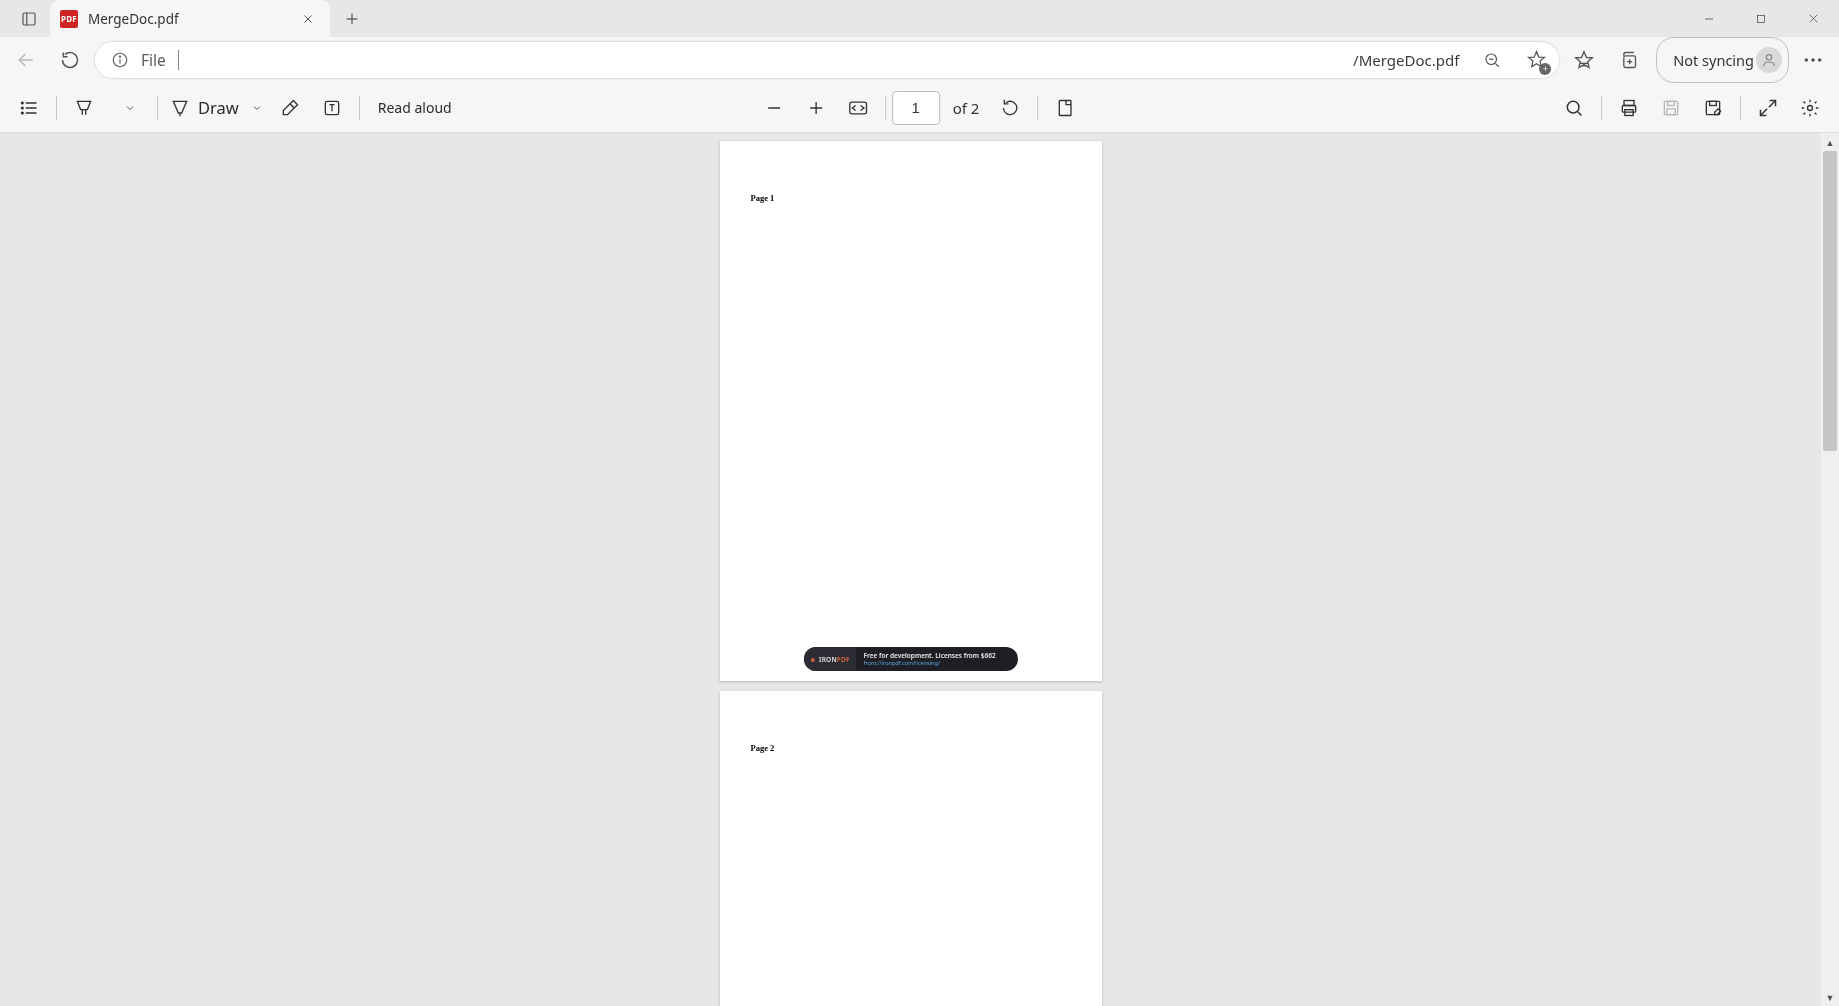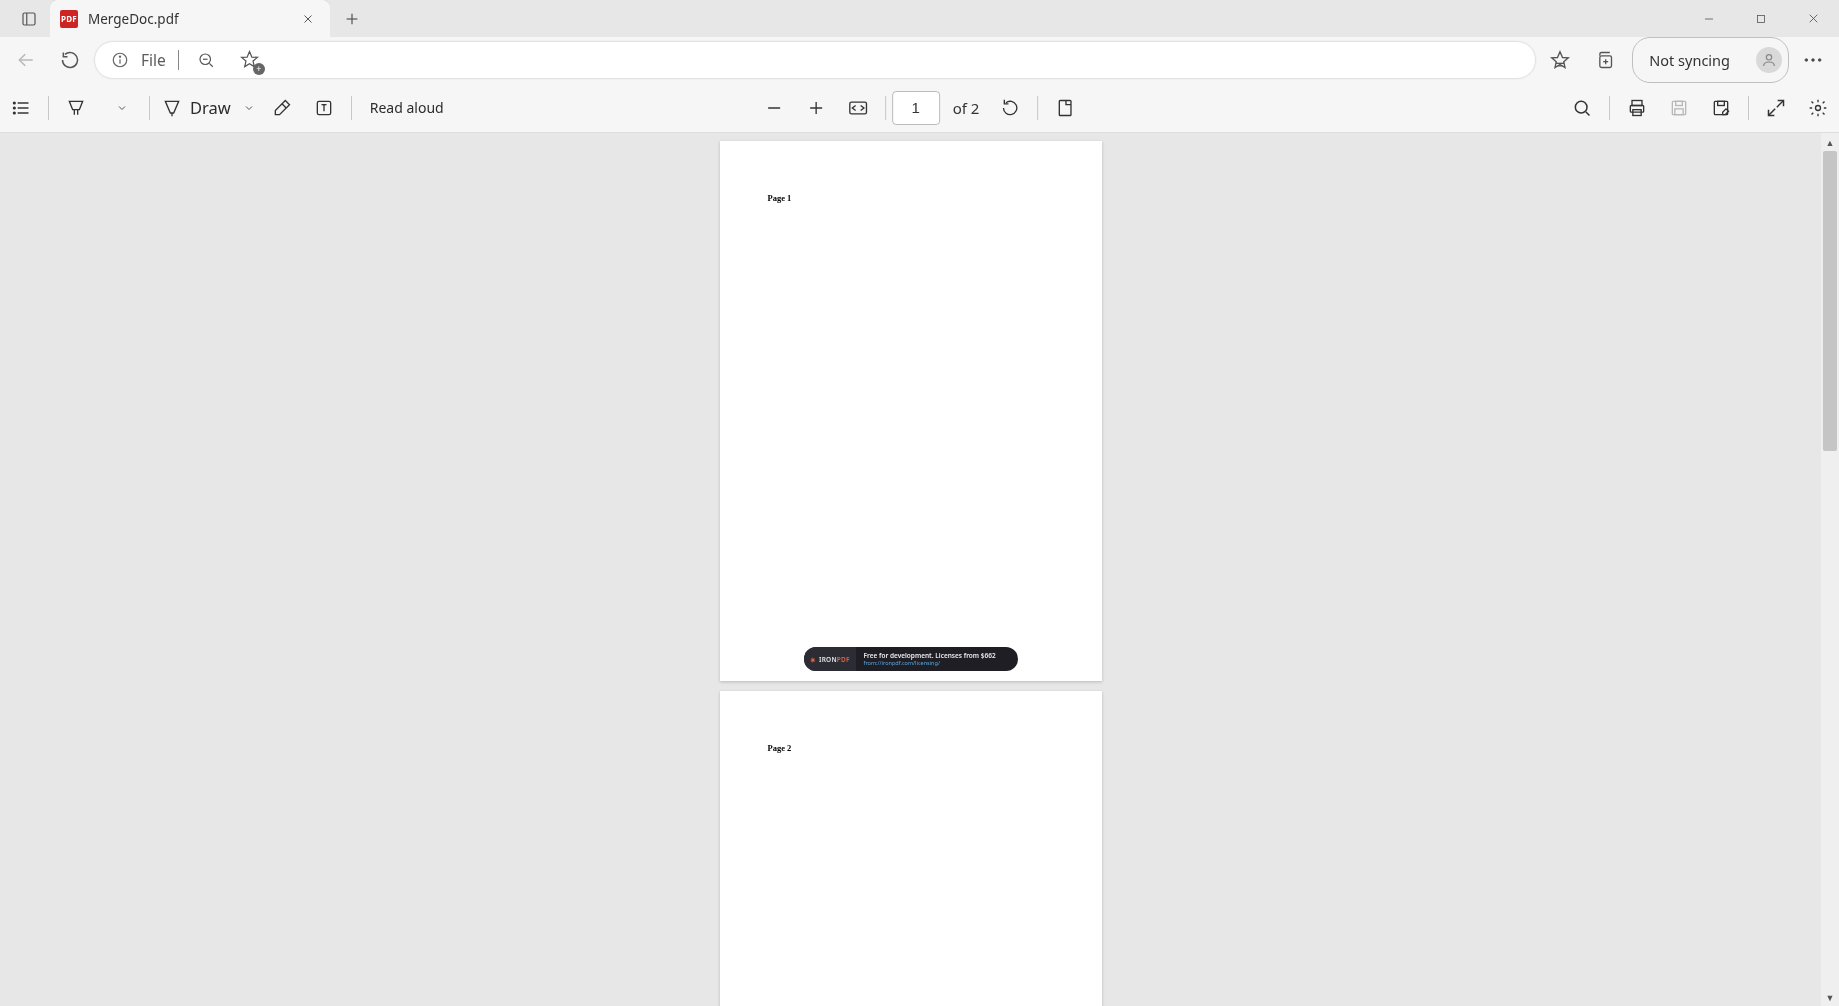--- a/index.html
+++ b/index.html
@@ -22,44 +22,44 @@
   .icon-btn { width:40px; height:40px; display:flex; align-items:center; justify-content:center; border-radius:6px; }
   .icon-btn svg { stroke:#555; }
   .addrbar { flex:1; height:38px; background:#fff; border-radius:19px; border:1px solid #e2e2e2; display:flex; align-items:center; padding: 0 6px 0 14px; gap:10px; box-shadow: 0 0 0 1px rgba(0,0,0,.02); }
   .addrbar .site-info { width:22px; height:22px; display:flex; align-items:center; justify-content:center; }
   .addrbar .url-prefix { font-size:15.5px; color:#5c5c5c; }
   .url-caret { width:1px; height:20px; background:#888; margin-left:2px; }
   .addrbar .url-input { flex:1; display:flex; align-items:center; justify-content:flex-end; font-size:15px; color:#3c3c3c; padding-right:6px; }
   .addrbar .trail-btn { width:34px; height:34px; display:flex; align-items:center; justify-content:center; border-radius:6px; position:relative; }
   .badge-plus { position:absolute; right:2px; bottom:2px; width:12px; height:12px; border-radius:50%; background:#666; color:#fff; display:flex; align-items:center; justify-content:center; font-size:9px; line-height:1; }
 
-  .sync-pill { margin-left:4px; height:46px; border:1.5px solid #bfbfbf; border-radius:18px; display:flex; align-items:center; padding:0 6px 0 16px; gap:26px; font-size:14.5px; color:#333; }
+  .sync-pill { margin-left:4px; height:46px; border:1.5px solid #bfbfbf; border-radius:18px; display:flex; align-items:center; padding:0 6px 0 16px; gap:2px; font-size:14.5px; color:#333; }
   .avatar-circle { width:26px; height:26px; border-radius:50%; background:#d9d9d9; display:flex; align-items:center; justify-content:center; }
 
   
-  .pdf-toolbar { height:50px; background:#f6f6f6; border-bottom:1px solid #ddd; display:flex; align-items:center; padding:0 0; }
+  .pdf-toolbar { height:50px; background:#f6f6f6; border-bottom:1px solid #ddd; display:flex; align-items:center; padding:0 8px; }
   .pdf-toolbar .tb-btn { width:42px; height:42px; display:flex; align-items:center; justify-content:center; border-radius:6px; }
   .pdf-toolbar .tb-sep { width:1px; height:24px; background:#c8c8c8; margin:0 6px; }
   .draw-group { display:flex; align-items:center; gap:8px; padding:0 6px; }
   .draw-label { font-size:16.5px; color:#2c2c2c; }
   .chev { margin-left:4px; }
   .readaloud { font-size:14px; color:#2c2c2c; padding:0 12px;text-align:center; }
 
   .toolbar-center { position:absolute; left:50%; transform:translateX(-50%); display:flex; align-items:center; height:50px; }
   .page-input { width:48px; height:34px; border:1px solid #bbb; border-radius:4px; text-align:center; font-size:15px; background:#fff; color:#333; }
   .page-of { font-size:15px; color:#333; margin:0 10px 0 13px; }
 
   .toolbar-right { margin-left:auto; display:flex; align-items:center; }
 
   
   .pdf-viewport { position:absolute; top:133px; bottom:0; left:0; right:18px; overflow:hidden; background:#e7e7e7; }
   .page { width:382px; background:#fff; margin:8px auto; box-shadow:0 1px 3px rgba(0,0,0,.2); position:relative; }
   .page.p1 { height:540px; }
   .page.p2 { height:460px; margin-top:10px; }
-  .page-text { position:absolute; top:52px; left:48px; font-family:"Times New Roman", serif; font-weight:700; font-size:8.5px; color:#000; }
+  .page-text { position:absolute; top:52px; left:31px; font-family:"Times New Roman", serif; font-weight:700; font-size:8.5px; color:#000; }
   .watermark-pill { position:absolute; bottom:10px; left:50%; transform:translateX(-50%); width:214px; height:24px; background:#1e1e24; border-radius:12px; display:flex; align-items:center; }
   .watermark-pill .logo-chip { width:52px; height:24px; border-radius:12px 0 0 12px; background:#2c2c34; display:flex; align-items:center; justify-content:center; gap:3px; }
   .watermark-pill .logo-star { color:#d64; font-size:8px; }
   .watermark-pill .logo-text { font-size:6.5px; color:#e8e8e8; font-weight:600; letter-spacing:.2px; }
   .watermark-pill .logo-text .pdf { color:#d64; }
   .watermark-pill .msg { display:flex; flex-direction:column; padding-left:8px; line-height:1.15; }
   .watermark-pill .msg .l1 { font-size:6.5px; color:#ececec; font-weight:600; }
   .watermark-pill .msg .l2 { font-size:5.5px; color:#5aa7e0; }
 
   
@@ -138,20 +138,21 @@
   <div class="addrbar">
     <div class="site-info">
       <svg width="18" height="18" viewBox="0 0 24 24" fill="none" stroke="#666" stroke-width="1.6">
           <circle cx="12" cy="12" r="9"></circle>
           <line x1="12" y1="11" x2="12" y2="17"></line>
           <circle cx="12" cy="7.5" r="0.8" fill="#666"></circle>
         </svg>
     </div>
     <span class="url-prefix">File</span>
     <span class="url-caret"></span>
+    <div class="url-input">/MergeDoc.pdf</div>
     <div class="trail-btn">
       <svg width="18" height="18" viewBox="0 0 24 24" fill="none" stroke="#555" stroke-width="1.6">
           <circle cx="11" cy="11" r="7"></circle>
           <line x1="16.5" y1="16.5" x2="21" y2="21"></line>
           <line x1="8" y1="11" x2="14" y2="11"></line>
         </svg>
     </div>
     <div class="trail-btn">
       <svg width="19" height="19" viewBox="0 0 24 24" fill="none" stroke="#555" stroke-width="1.6">
           <polygon points="12 2 15 9 22 9.3 16.5 14 18 21 12 17.3 6 21 7.5 14 2 9.3 9 9"></polygon>

